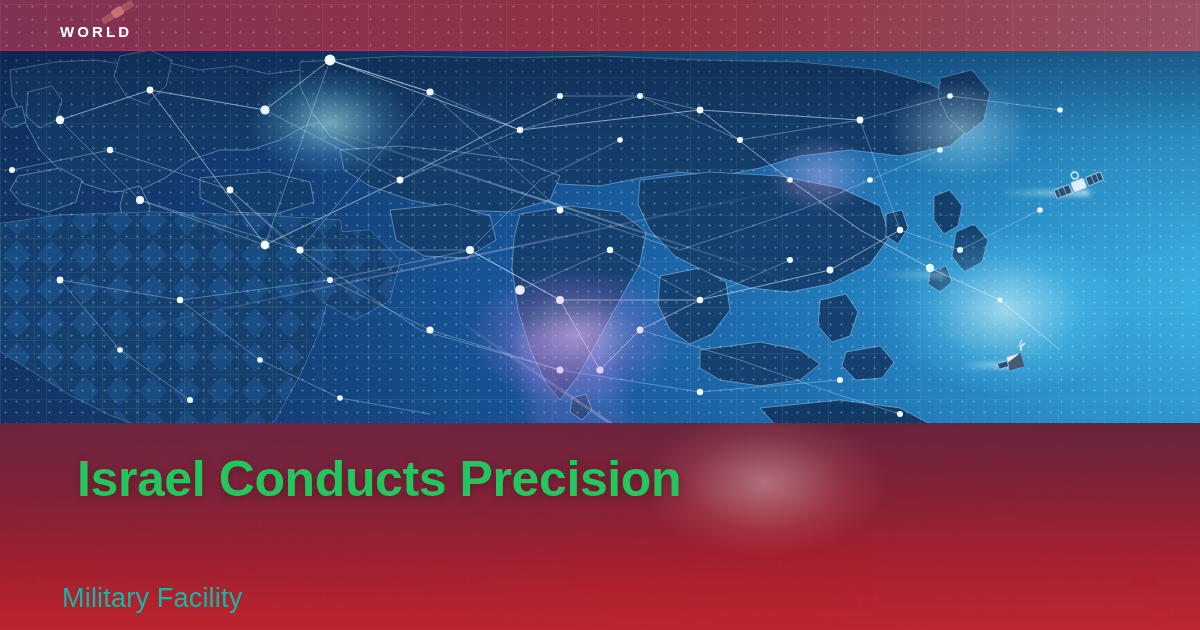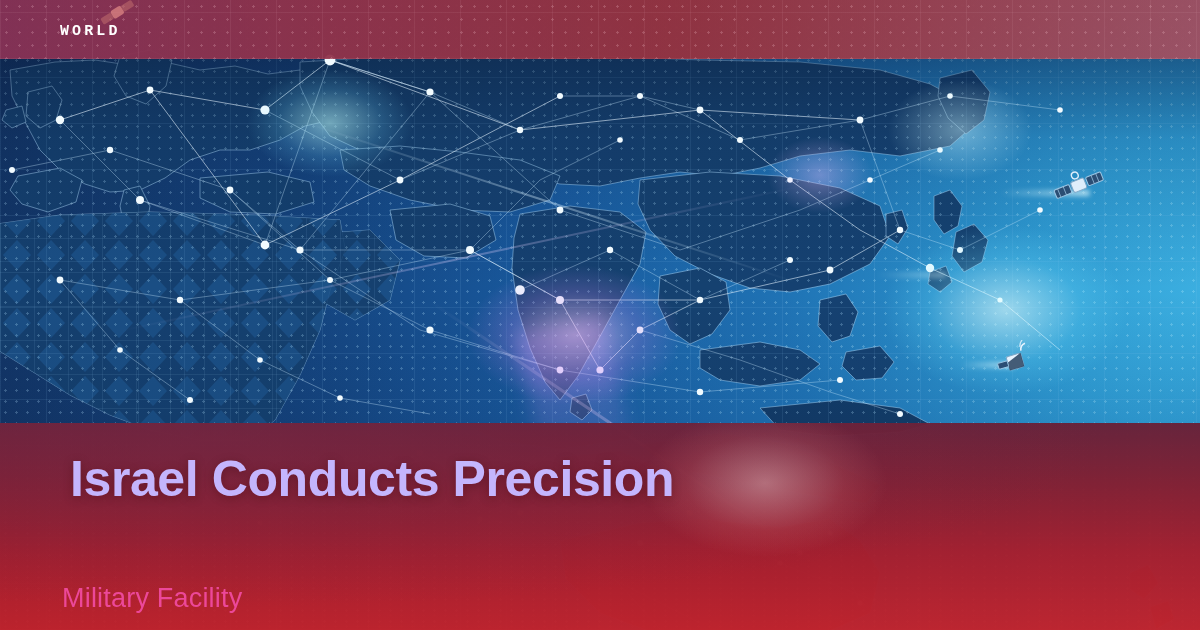--- a/index.html
+++ b/index.html
@@ -107,25 +107,24 @@
   .sat{ position:absolute; }
   .sat svg{ display:block; }
   .sat-trail{
     position:absolute; height:6px; border-radius:6px;
     background:linear-gradient(90deg, rgba(255,255,255,0), rgba(225,250,255,.75));
     filter:blur(2.5px);
   }
 
   
   .topbar{
-    position:absolute; left:0; top:0; width:1200px; height:59px;
+    position:absolute; left:0; top:0; width:1200px; height:51px;
     overflow:hidden;
     background:
       linear-gradient(90deg, rgba(150,60,95,.90) 0%, rgba(156,58,80,.90) 28%, rgba(150,52,66,.90) 58%, rgba(160,74,92,.88) 100%);
-    font-family: Liberation Mono, monospace;
   }
   .topbar .veil{
     position:absolute; inset:0;
     background:linear-gradient(90deg, rgba(123,42,78,.55), rgba(150,48,60,.45) 55%, rgba(168,92,108,.40));
   }
   .topbar .dots2{
     position:absolute; inset:0;
     background-image:radial-gradient(rgba(255,205,215,.22) 1.2px, rgba(0,0,0,0) 1.3px);
     background-size:13px 13px;
   }
@@ -173,33 +172,33 @@
     background-image:radial-gradient(rgba(255,170,170,.13) 1.1px, rgba(0,0,0,0) 1.2px);
     background-size:11px 11px;
   }
   .bottom .flarebot{
     position:absolute; left:600px; top:-40px; width:330px; height:200px;
     border-radius:50%;
     background:radial-gradient(closest-side, rgba(255,225,225,.40), rgba(255,160,160,.12) 48%, rgba(0,0,0,0) 74%);
   }
 
   .headline{
-    position:absolute; left:70px; top:452px;
+    position:absolute; left:77px; top:452px;
     width:800px;
-    color:#c4b5fd;
+    color:#22c55e;
     font-size:50px;
     line-height:54px;
     font-weight:bold;
     letter-spacing:-0.4px;
     text-shadow:0 2px 10px rgba(60,0,10,.35);
   }
   .headline span{ display:block; }
   .subline{
     position:absolute; left:62px; top:582px;
-    color:#ec4899;
+    color:#14b8a6;
     font-size:27px;
     line-height:32px;
     font-weight:normal;
     letter-spacing:.2px;
   }
 </style>
 </head>
 <body>
 
 <div class="card">

